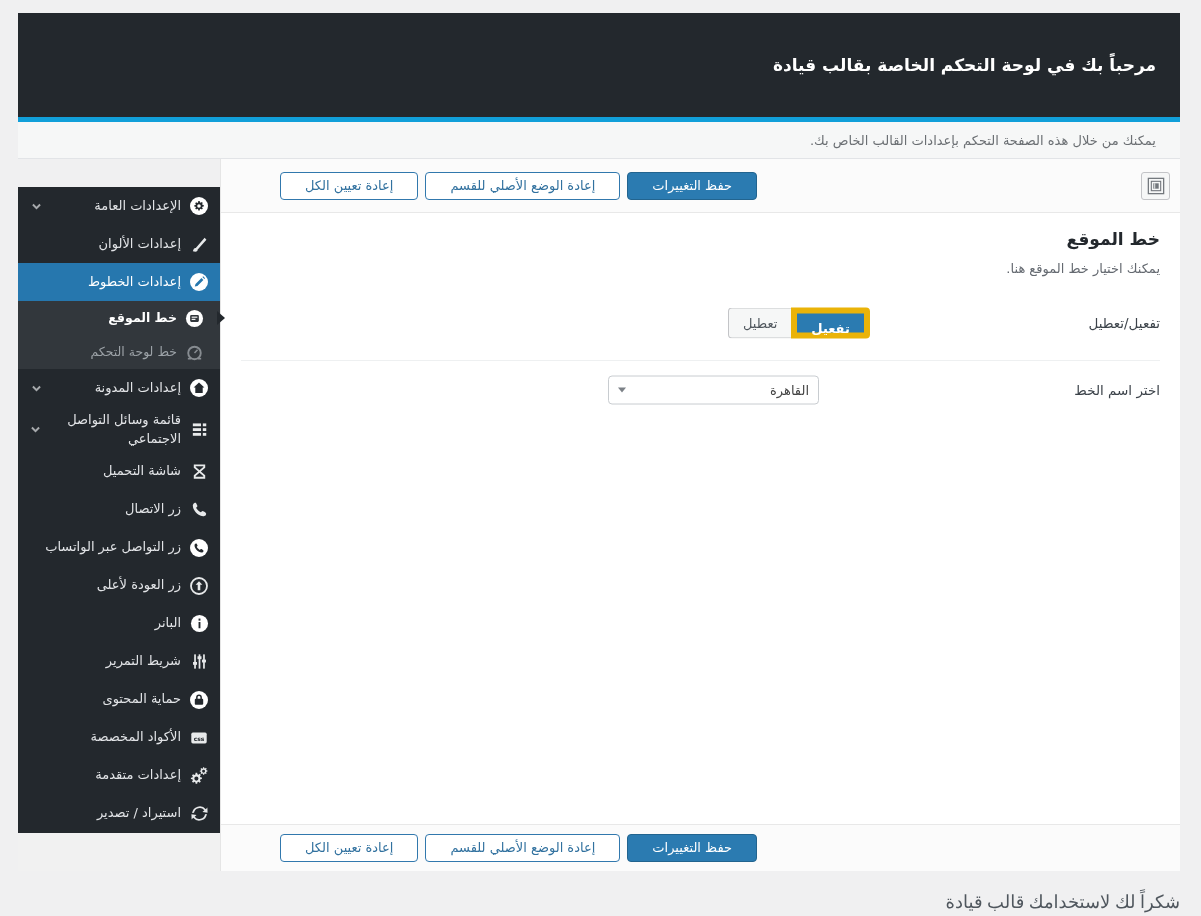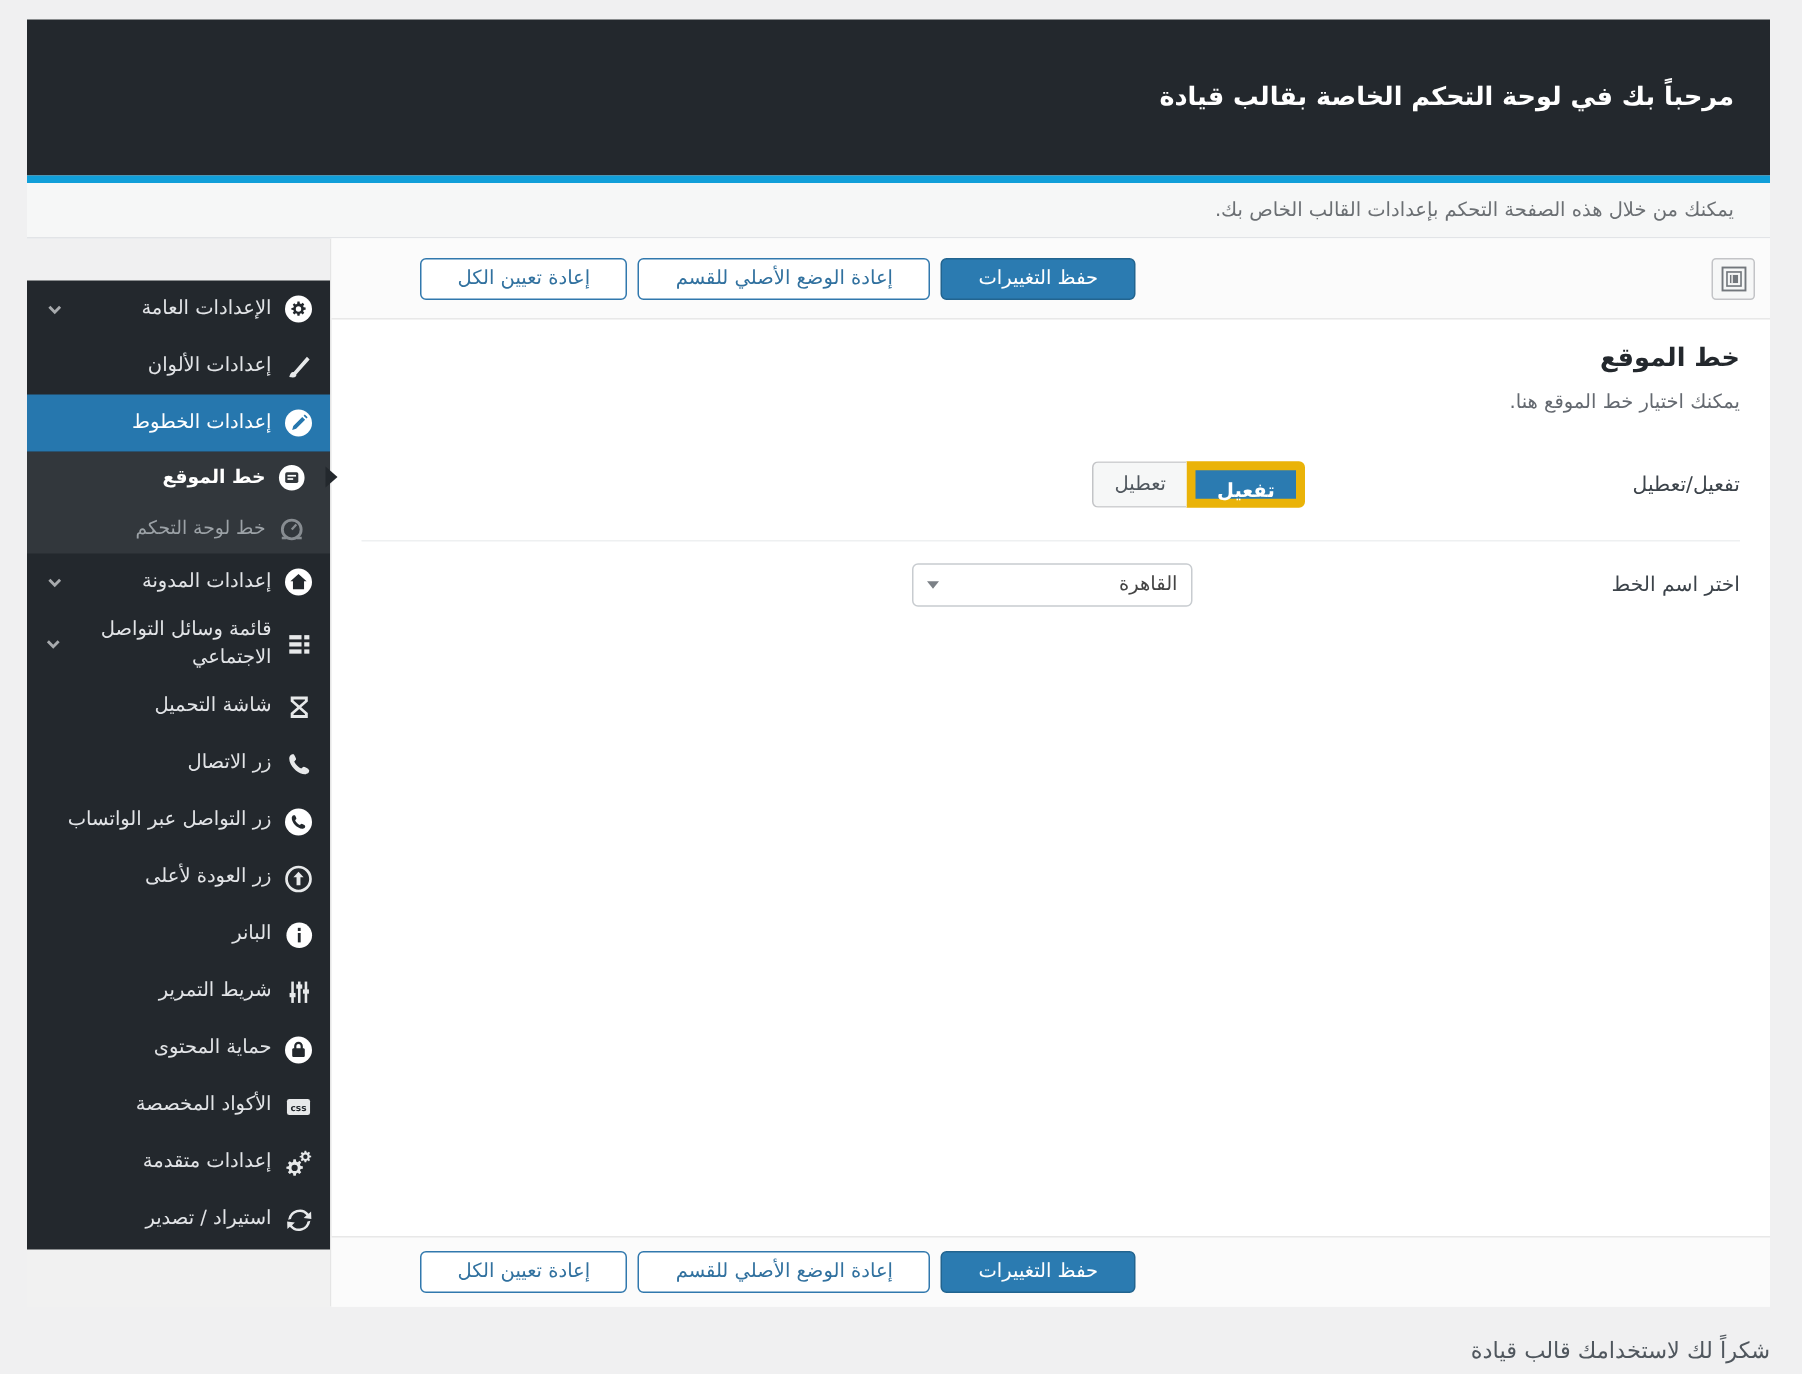--- a/index.html
+++ b/index.html
@@ -84,21 +84,21 @@
     border-radius:0 4px 4px 0;
   }
   .toggle-off{
     background:#f6f7f7; border:1px solid #c3c4c7; border-right:none; color:#50575e;
     border-radius:4px 0 0 4px;
   }
 
   
   .select-box{
     position:absolute; left:367px; top:50%; transform:translateY(-50%);
-    width:187px; height:29px; background:#fff; border:1px solid #c8ccd0;
+    width:211px; height:29px; background:#fff; border:1px solid #c8ccd0;
     border-radius:4px; display:flex; align-items:center; cursor:pointer;
     padding:0 9px; font-size:13px; color:#444;
   }
   .select-value{ flex:1; text-align:right; }
   .select-caret{
     width:0; height:0; border-left:4px solid transparent;
     border-right:4px solid transparent; border-top:5px solid #7c8187;
   }
 
   
@@ -124,21 +124,21 @@
   .sub-item.active-sub{ color:#fff; font-weight:700; }
   .sub-item.active-sub::after{
     content:""; position:absolute; left:auto; right:-5px; top:50%; margin-top:-7px;
     border-top:7px solid transparent; border-bottom:7px solid transparent;
     border-left:8px solid #23282d;
   }
 
   
   .footer-note{
     margin:20px 21px 0 0; text-align:right;
-    font-size:15px; color:#50575e;
+    font-size:18px; color:#50575e;font-family:Liberation Serif, serif;
   }
 </style>
 </head>
 <body>
 
 <div class="wrap">
 
   <div class="top-header">
     <h1>مرحباً بك في لوحة التحكم الخاصة بقالب قيادة</h1>
   </div>

